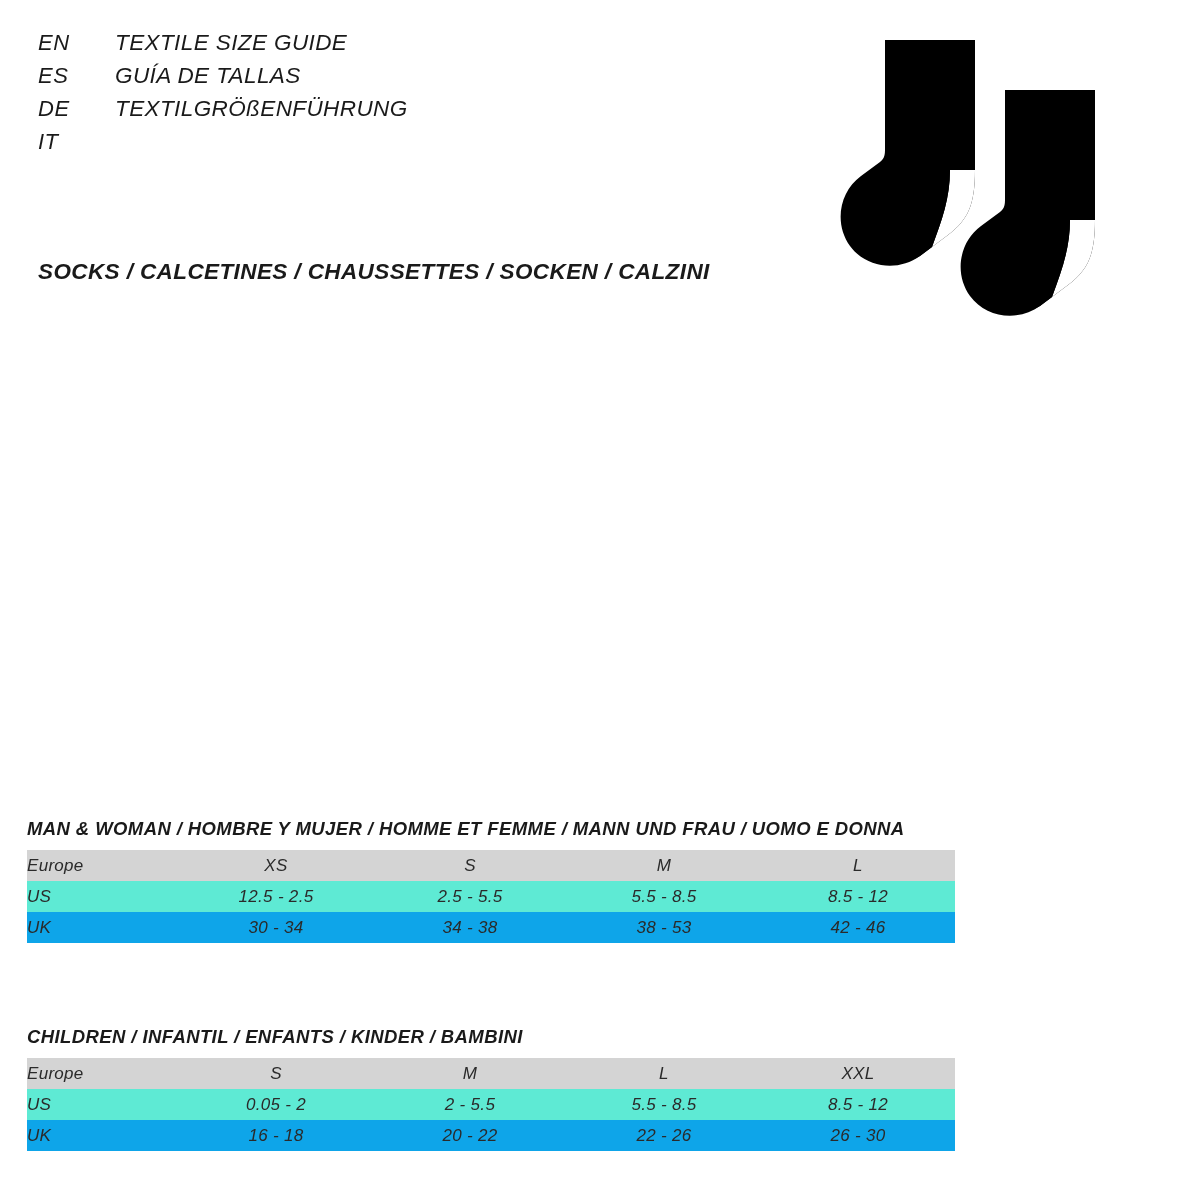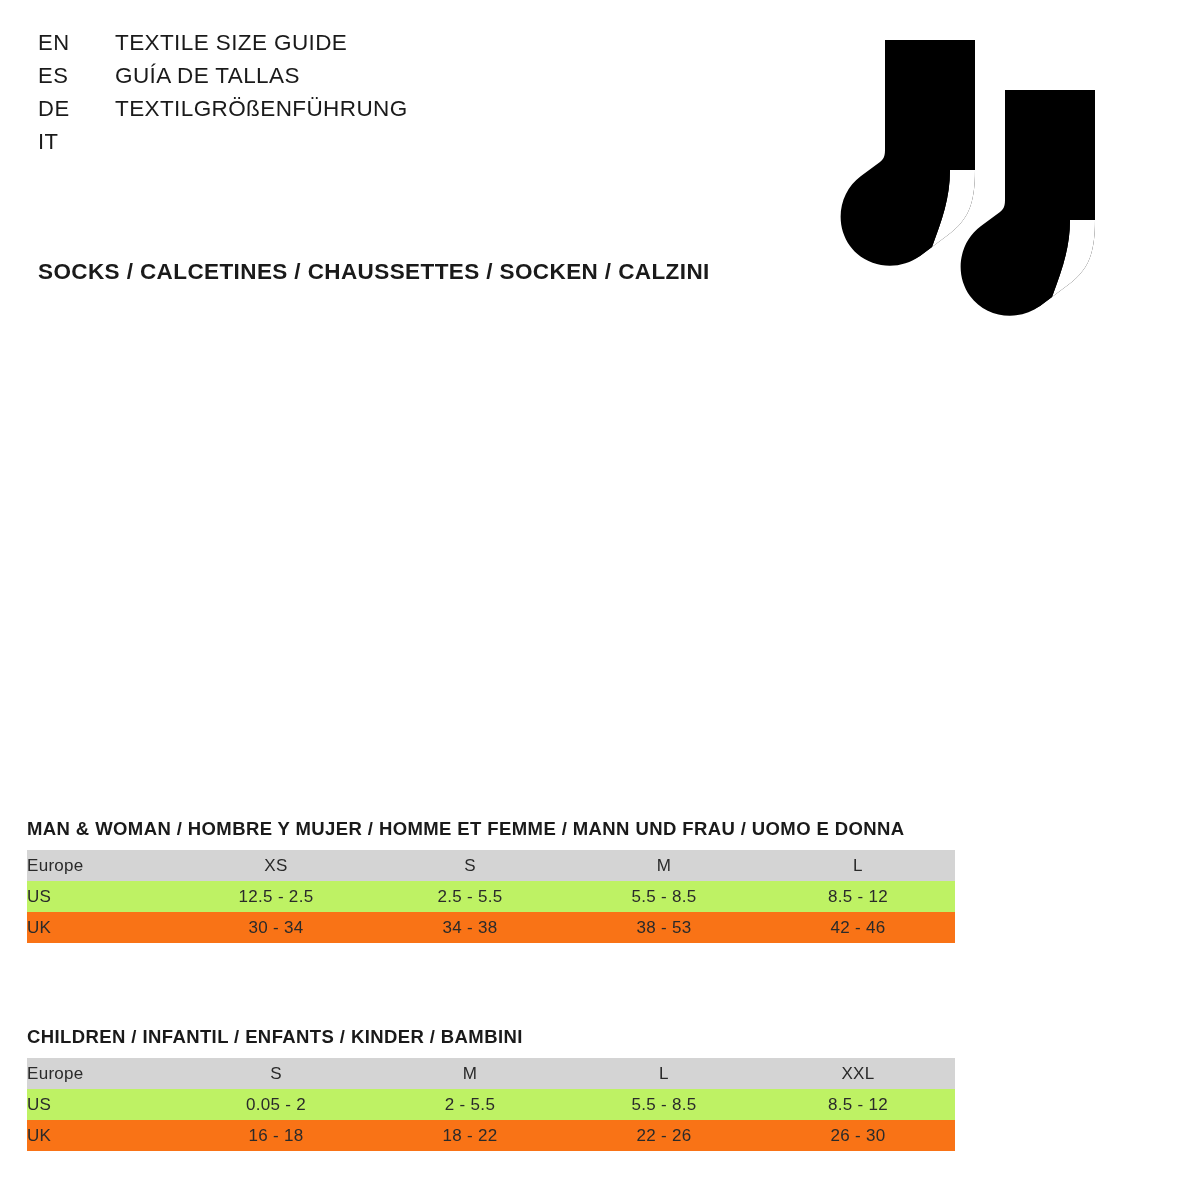--- a/index.html
+++ b/index.html
@@ -13,20 +13,21 @@
     font-family: "Liberation Sans", sans-serif;
     color: #1a1a1a;
     position: relative;
     overflow: hidden;
   }
 
   .page {
     position: relative;
     width: 1064px;
     height: 1200px;
+    font-style: italic;
   }
 
   
   .lang-block {
     position: absolute;
     left: 38px;
     top: 30px;
     width: 760px;
   }
   .lang-row {
@@ -99,24 +100,24 @@
     font-weight: 400;
     color: #2a2a2a;
     padding: 0;
     letter-spacing: 0.3px;
     margin-top: 17px;
   }
   table.size-table tr.row-shaded td {
     background: #d4d4d4;
   }
   table.size-table tr.row-light td {
-    background: #f97316;
+    background: #0ea5e9;
   }
   table.size-table tr.row-white td {
-    background: #bef264;
+    background: #5eead4;
   }
   td.label-cell {
     text-align: left;
     padding-left: 8px;
     width: 152px;
   }
   td.value-cell {
     text-align: center;
     width: 194px;
   }
@@ -206,21 +207,21 @@
         <tr class="row-white">
           <td class="label-cell">US</td>
           <td class="value-cell">0.05 - 2</td>
           <td class="value-cell">2 - 5.5</td>
           <td class="value-cell">5.5 - 8.5</td>
           <td class="value-cell">8.5 - 12</td>
         </tr>
         <tr class="row-light">
           <td class="label-cell">UK</td>
           <td class="value-cell">16 - 18</td>
-          <td class="value-cell">18 - 22</td>
+          <td class="value-cell">20 - 22</td>
           <td class="value-cell">22 - 26</td>
           <td class="value-cell">26 - 30</td>
         </tr>
       </tbody>
     </table>
   </div>
 
 </div>
 
 </body></html>

